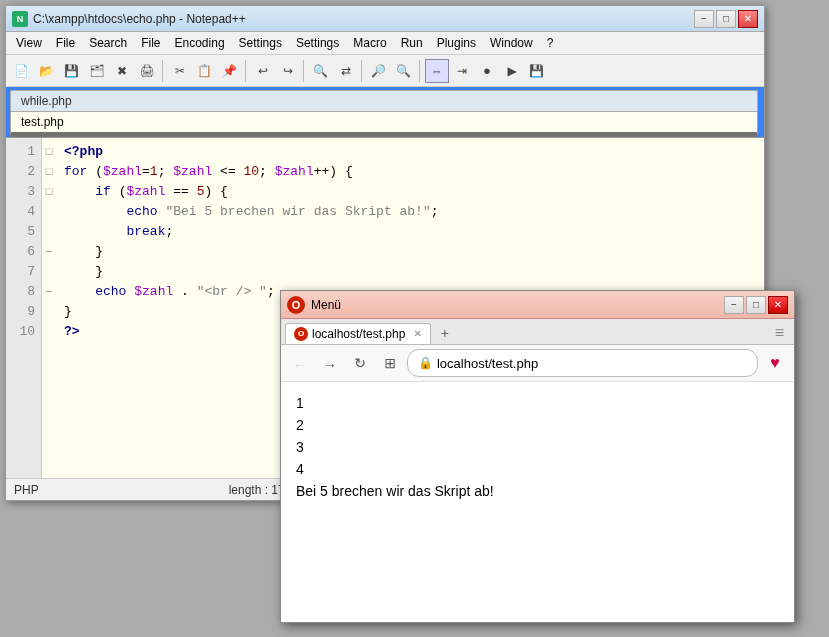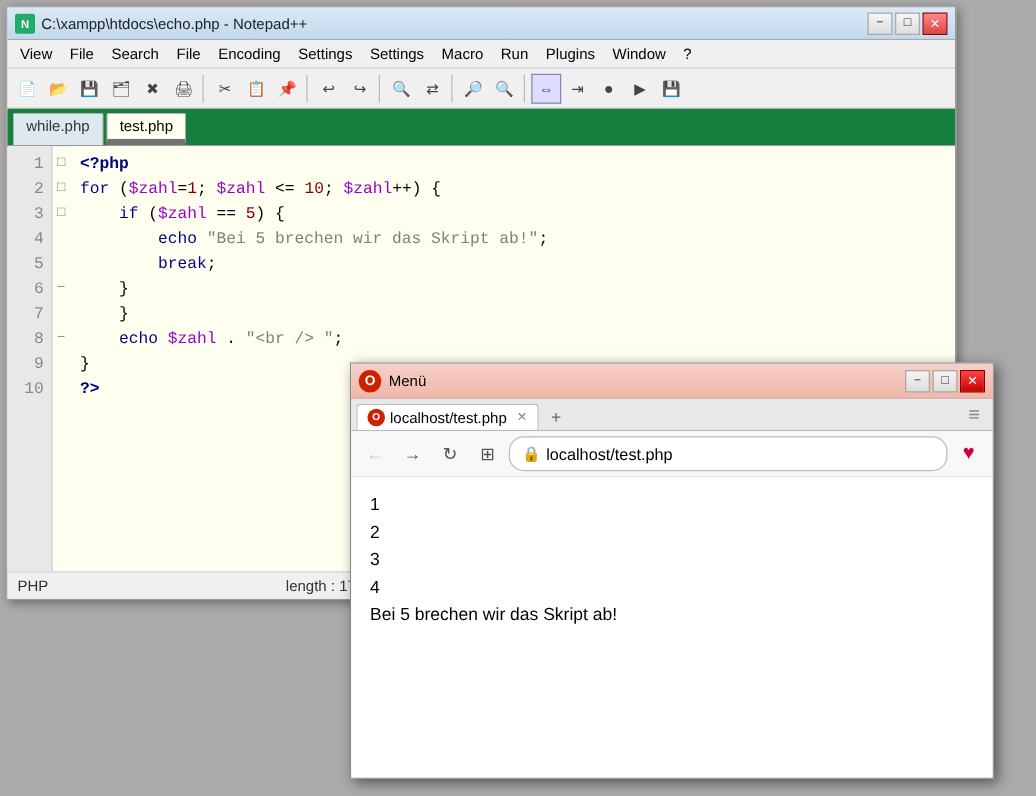--- a/index.html
+++ b/index.html
@@ -85,23 +85,24 @@
       cursor: pointer;
       font-size: 12px;
       color: #444;
     }
     .tb-separator { width: 3px; height: 22px; border-left: 1px solid #bbb; margin: 0 2px; }
     .tb-btn-active { border: 1px solid #88a; background: #ddf; }
 
     
     .npp-tabs {
       display: flex;
-      background: #15803d;
+      background: #3b82f6;
       padding: 3px 4px 0;
       border-bottom: 1px solid #999;
+      flex-direction: column;
     }
     .tab {
       padding: 3px 10px;
       font-size: 12px;
       background: #dde8f0;
       border: 1px solid #aaa;
       border-bottom: none;
       cursor: pointer;
       color: #333;
       margin-right: 2px;

